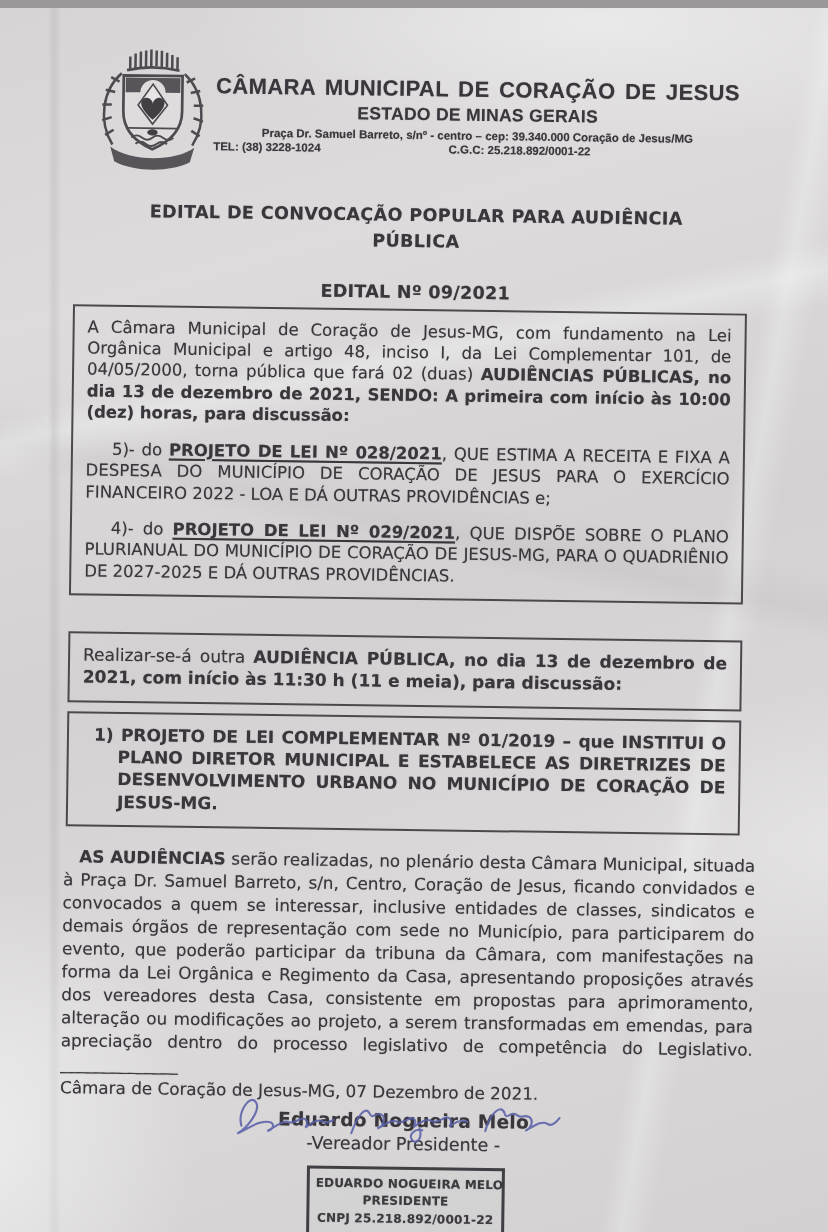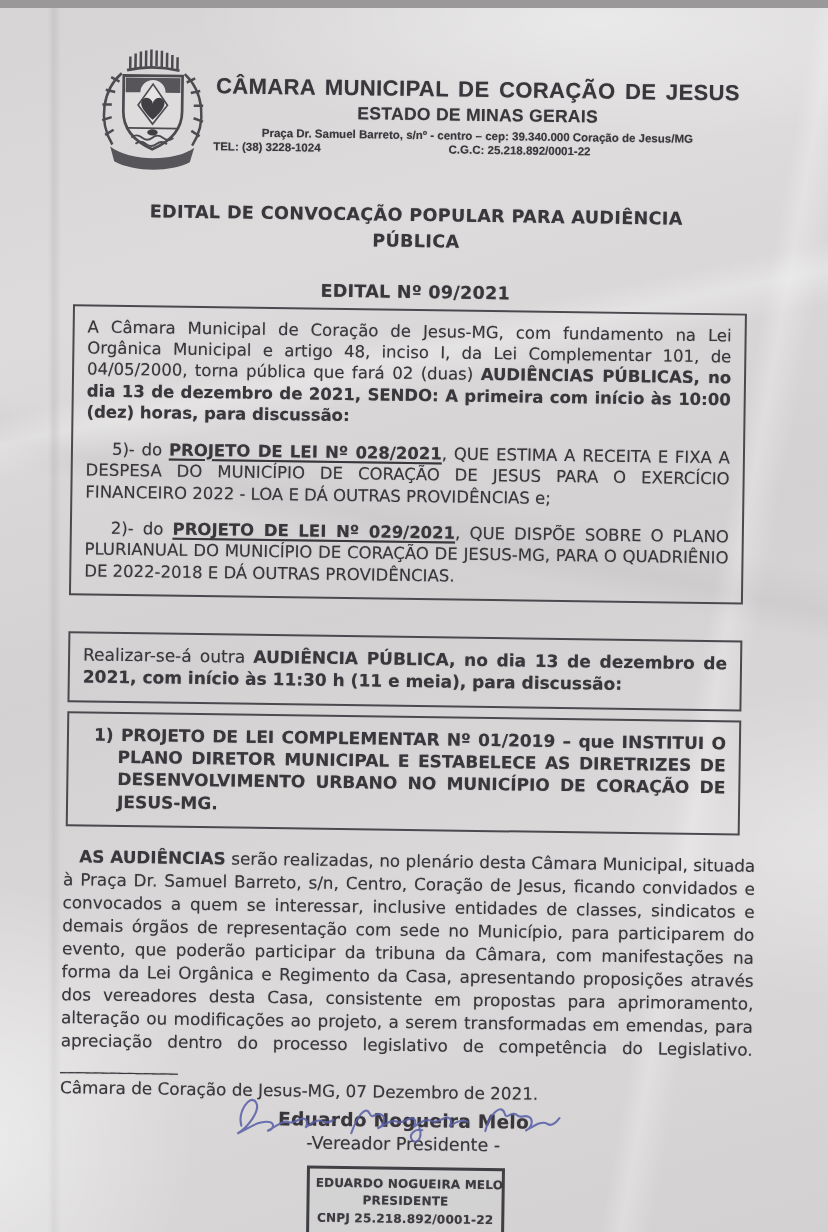--- a/index.html
+++ b/index.html
@@ -114,21 +114,21 @@
         </div>
       </div>
     </header>
 
     <h1 class="doc-title">EDITAL DE CONVOCAÇÃO POPULAR PARA AUDIÊNCIA PÚBLICA</h1>
     <h2 class="edital-number">EDITAL Nº 09/2021</h2>
 
     <section class="box box1">
       <p class="intro"><span>A Câmara Municipal de Coração de Jesus-MG, com fundamento na Lei Orgânica Municipal e artigo 48, inciso I, da Lei Complementar 101, de 04/05/2000, torna pública que fará 02 (duas) </span><b>AUDIÊNCIAS PÚBLICAS, no dia 13 de dezembro de 2021, SENDO: A primeira com início às 10:00 (dez) horas, para discussão:</b></p>
       <p class="law-item"><span>5)- do </span><b class="law-name">PROJETO DE LEI Nº 028/2021</b><span>, QUE ESTIMA A RECEITA E FIXA A DESPESA DO MUNICÍPIO DE CORAÇÃO DE JESUS PARA O EXERCÍCIO FINANCEIRO 2022 - LOA E DÁ OUTRAS PROVIDÊNCIAS e;</span></p>
-      <p class="law-item"><span>2)- do </span><b class="law-name">PROJETO DE LEI Nº 029/2021</b><span>, QUE DISPÕE SOBRE O PLANO PLURIANUAL DO MUNICÍPIO DE CORAÇÃO DE JESUS-MG, PARA O QUADRIÊNIO DE 2022-2018 E DÁ OUTRAS PROVIDÊNCIAS.</span></p>
+      <p class="law-item"><span>4)- do </span><b class="law-name">PROJETO DE LEI Nº 029/2021</b><span>, QUE DISPÕE SOBRE O PLANO PLURIANUAL DO MUNICÍPIO DE CORAÇÃO DE JESUS-MG, PARA O QUADRIÊNIO DE 2027-2025 E DÁ OUTRAS PROVIDÊNCIAS.</span></p>
     </section>
 
     <section class="box box2">
       <p><span>Realizar-se-á outra </span><b>AUDIÊNCIA PÚBLICA, no dia 13 de dezembro de 2021, com início às 11:30 h (11 e meia),  para discussão:</b></p>
     </section>
 
     <section class="box box3">
       <p><span>1)</span> <span>PROJETO DE LEI COMPLEMENTAR Nº 01/2019 – que INSTITUI O PLANO DIRETOR MUNICIPAL E ESTABELECE AS DIRETRIZES DE DESENVOLVIMENTO URBANO NO MUNICÍPIO DE CORAÇÃO DE JESUS-MG.</span></p>
     </section>
 

